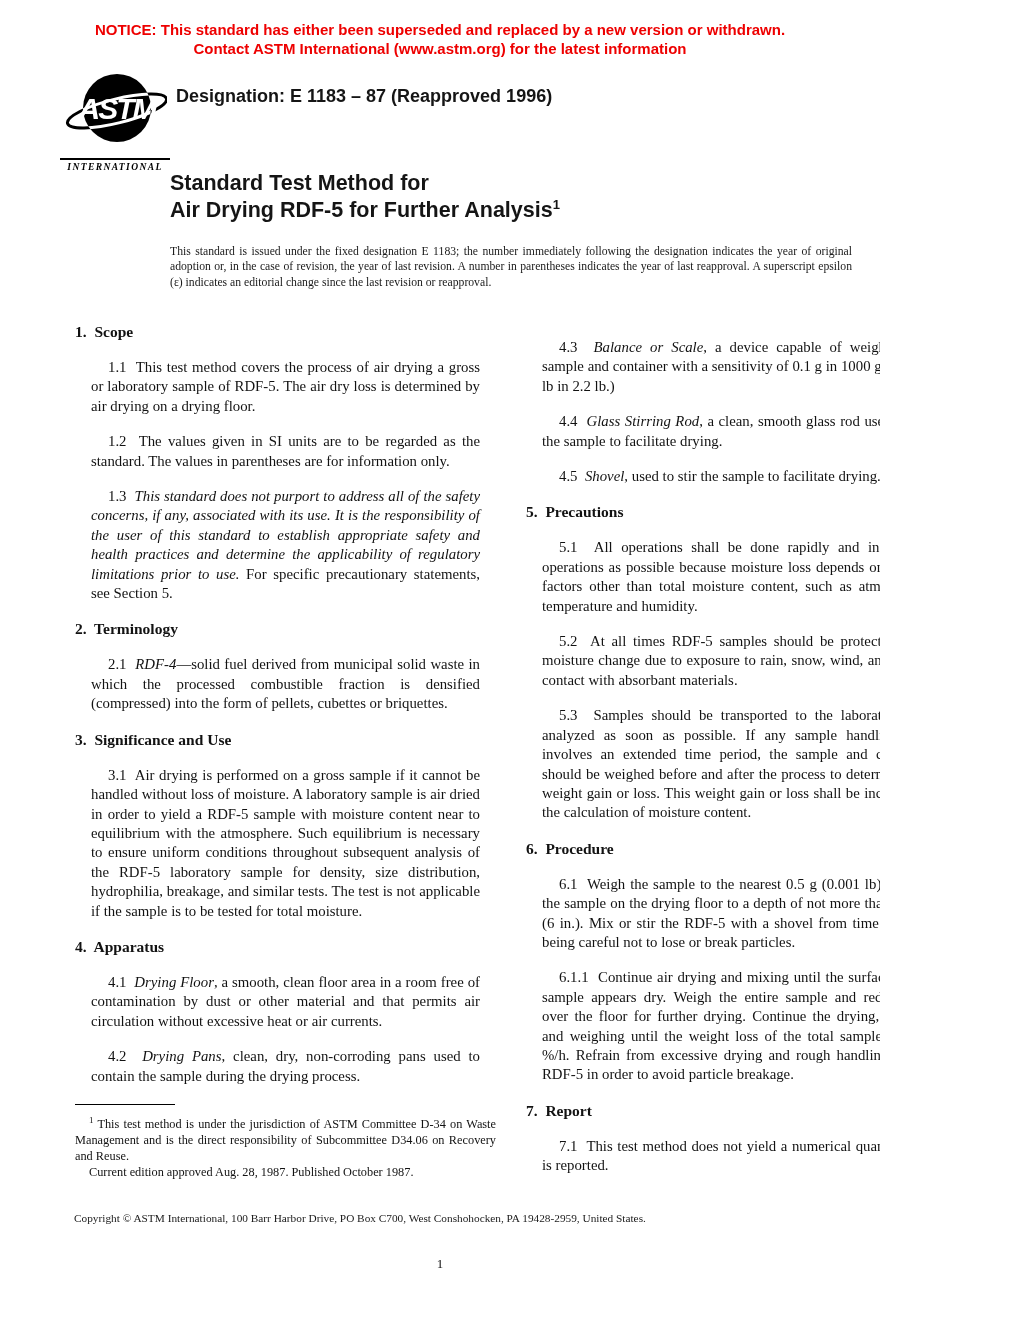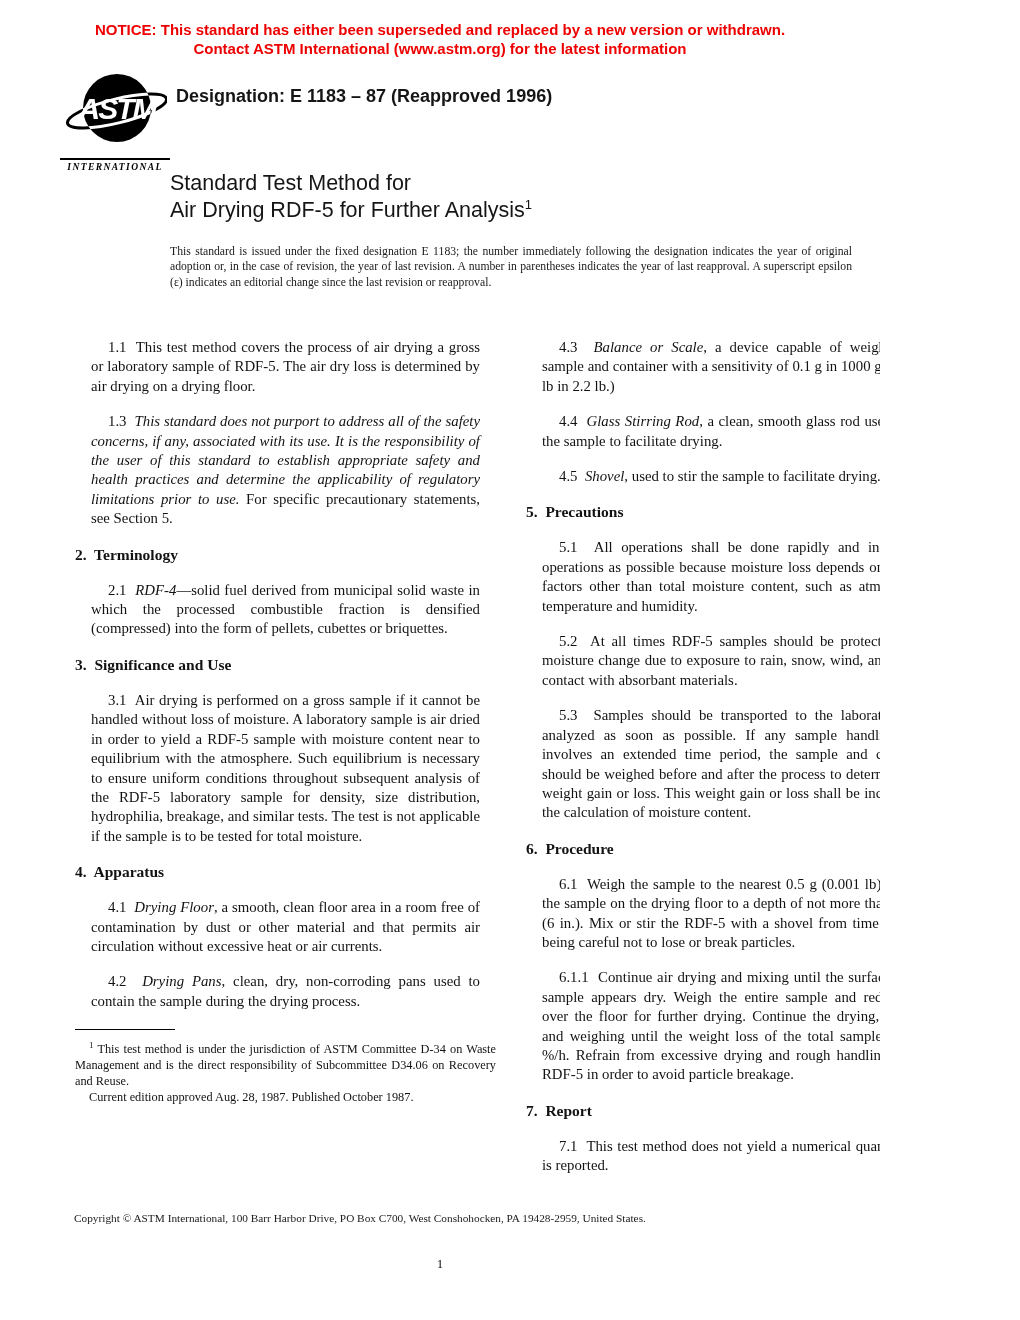--- a/index.html
+++ b/index.html
@@ -35,21 +35,21 @@
   .designation {
     position: absolute; left: 176px; top: 86px;
     font-family: "Liberation Sans", sans-serif;
     font-weight: bold; font-size: 18px; color: #151515;
   }
 
   
   .title {
     position: absolute; left: 170px; top: 170px; width: 720px;
     font-family: "Liberation Sans", sans-serif;
-    font-weight: normal; font-size: 21.5px; line-height: 27px; color: #151515;
+    font-weight: bold; font-size: 21.5px; line-height: 27px; color: #151515;
     margin: 0;
   }
   .title sup { font-size: 13px; vertical-align: super; line-height: 0; }
 
   
   .issue {
     position: absolute; left: 170px; top: 244px; width: 682px;
     font-size: 11.7px; line-height: 15.3px;
     text-align: justify; color: #1a1a1a;
     margin: 0;
@@ -125,21 +125,23 @@
 
   <h1 class="title"><span>Standard Test Method for</span><br><span>Air Drying RDF-5 for Further Analysis</span><sup>1</sup></h1>
 
   <p class="issue">This standard is issued under the fixed designation E 1183; the number immediately following the designation indicates the year of original adoption or, in the case of revision, the year of last revision. A number in parentheses indicates the year of last reapproval. A superscript epsilon (ε) indicates an editorial change since the last revision or reapproval.</p>
 
   <div class="columns">
 
     <div class="col">
 
       <div class="sec-block">
+        <h3 class="sec-h">1.&nbsp; Scope</h3>
         <p class="body-p">1.1&nbsp; This test method covers the process of air drying a gross or laboratory sample of RDF-5. The air dry loss is determined by air drying on a drying floor.</p>
+        <p class="body-p">1.2&nbsp; The values given in SI units are to be regarded as the standard. The values in parentheses are for information only.</p>
         <p class="body-p"><span>1.3&nbsp; </span><span class="it">This standard does not purport to address all of the safety concerns, if any, associated with its use. It is the responsibility of the user of this standard to establish appropriate safety and health practices and determine the applicability of regulatory limitations prior to use.</span><span> For specific precautionary statements, see Section 5.</span></p>
       </div>
 
       <div class="sec-block">
         <h3 class="sec-h">2.&nbsp; Terminology</h3>
         <p class="body-p"><span>2.1&nbsp; </span><span class="it">RDF-4</span><span>—solid fuel derived from municipal solid waste in which the processed combustible fraction is densified (compressed) into the form of pellets, cubettes or briquettes.</span></p>
       </div>
 
       <div class="sec-block">
         <h3 class="sec-h">3.&nbsp; Significance and Use</h3>

